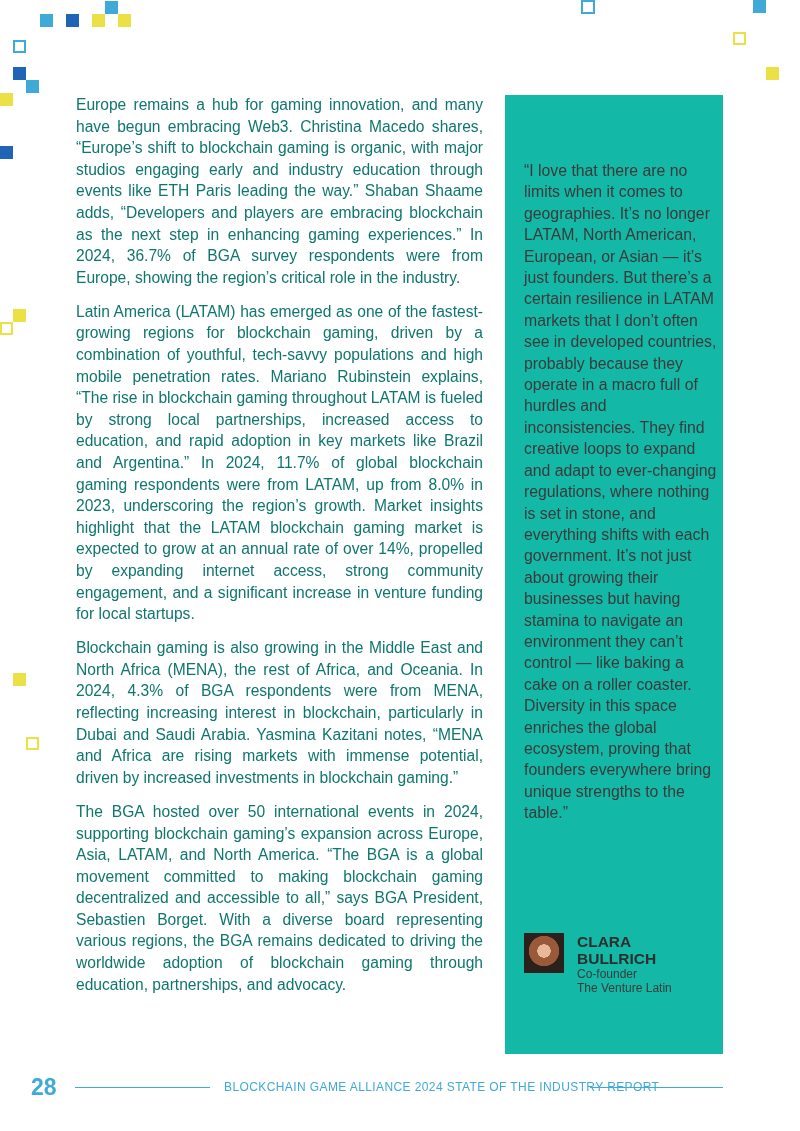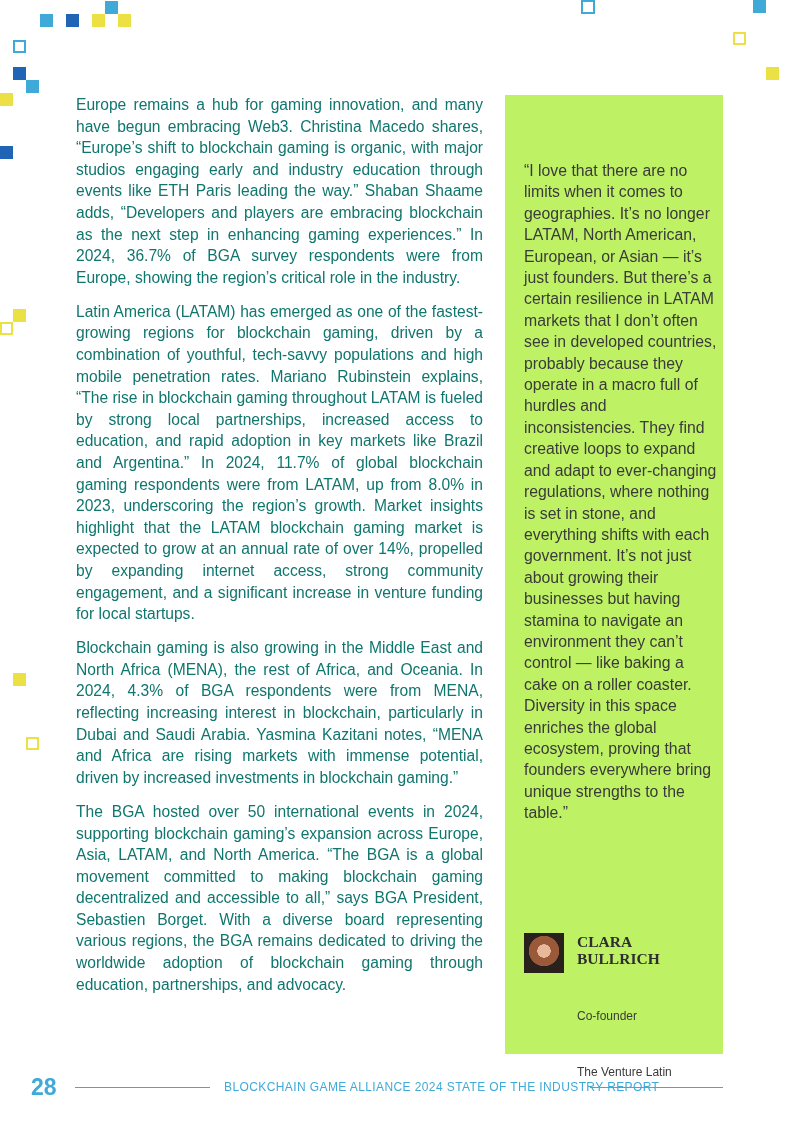--- a/index.html
+++ b/index.html
@@ -17,34 +17,34 @@
 
     .main-col {
       position: absolute; left: 76px; top: 94px; width: 407px;
       color: #0f766e; font-size: 15.6px; line-height: 21.6px;
       text-align: justify;
     }
     .main-col p { margin: 0 0 12.5px 0; }
 
     .quote-box {
       position: absolute; left: 505px; top: 95px; width: 218px; height: 959px;
-      background: #bef264;
+      background: #14b8a6;
     }
     .quote-text {
       position: absolute; left: 19px; top: 65px; width: 195px;
       color: #3a3a3a; font-size: 15.8px; line-height: 21.4px;
       font-weight: 500; margin: 0;
     }
     .attrib { position: absolute; left: 19px; top: 838px; display: flex; }
     .photo {
       width: 40px; height: 40px; margin-right: 13px;
       background: radial-gradient(circle at 50% 45%, #e7b99a 0 22%, #9a5a3a 23% 50%, #2a201c 52%);
     }
-    .attrib-name { font-size: 15.5px; font-weight: bold; color: #2e2e2e; line-height: 17px; text-transform: uppercase; width: 80px; font-family: Liberation Serif, serif; }
-    .attrib-role { font-size: 12px; color: #3a3a3a; line-height: 14px; margin-top: 42px; }
+    .attrib-name { font-size: 15.5px; font-weight: bold; color: #2e2e2e; line-height: 17px; text-transform: uppercase; width: 80px; }
+    .attrib-role { font-size: 12px; color: #3a3a3a; line-height: 14px; }
 
     .footer { position: absolute; left: 0; top: 1074px; width: 800px; height: 26px; }
     .page-num {
       position: absolute; left: 31px; top: 0; font-size: 23px; font-weight: bold;
       color: #3fa9d8; line-height: 26px;
     }
     .rule { position: absolute; top: 13px; height: 1px; background: #3fa9d8; }
     .rule-left { left: 75px; width: 135px; }
     .rule-right { left: 590px; width: 133px; }
     .footer-text {

